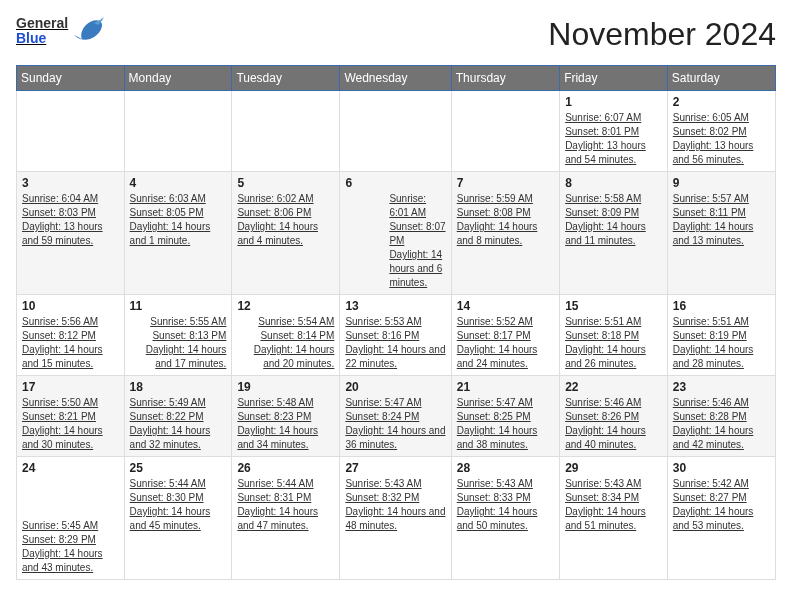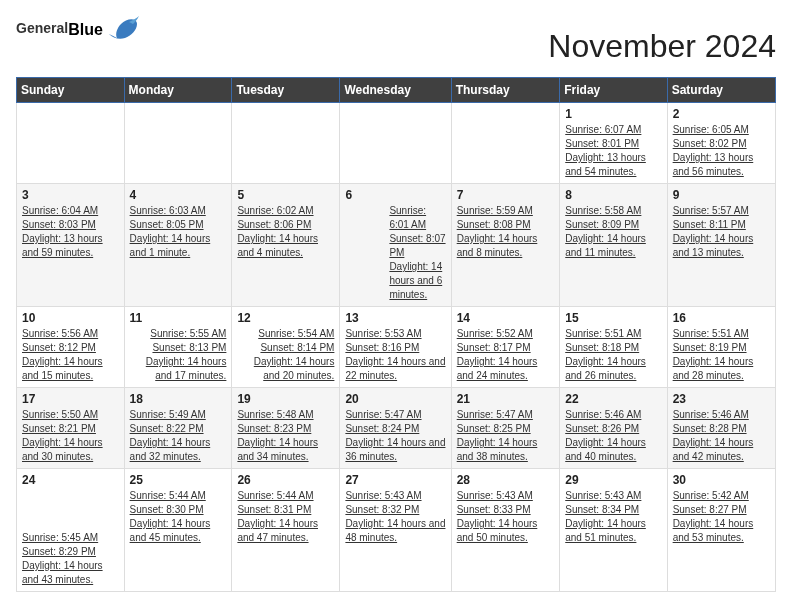--- a/index.html
+++ b/index.html
@@ -16,59 +16,59 @@
       align-items: flex-start;
       margin-bottom: 12px;
     }
     .logo {
       display: flex;
       align-items: center;
       gap: 4px;
     }
     .logo-text {
       display: flex;
-      flex-direction: row;
+      flex-direction: column;
       line-height: 1.1;
+      text-decoration: underline;
     }
     .logo-general {
       font-size: 14px;
       font-weight: bold;
       color: #333;
     }
     .logo-blue {
-      font-size: 16px;
+      font-size: 14px;
       font-weight: bold;
-      color: #000000;
+      color: #1d4ed8;
     }
     .logo-bird {
       width: 32px;
       height: 28px;
     }
     .title-block {
       text-align: center;
-      margin-top: 12px;
     }
     .month-title {
       font-size: 32px;
       font-weight: normal;
       color: #222;
     }
     .location {
       font-size: 14px;
       color: #444;
     }
     .calendar {
       width: 100%;
       border-collapse: collapse;
     }
     .calendar th {
-      background: #404040;
+      background: #737373;
       color: #fff;
       font-size: 12px;
-      font-weight: bold;
+      font-weight: normal;
       padding: 5px 4px;
       text-align: left;
       border: 1px solid #3a6aaa;
     }
     .calendar td {
       vertical-align: top;
       border: 1px solid #ddd;
       padding: 4px 5px;
       width: 113px;
       min-height: 80px;

